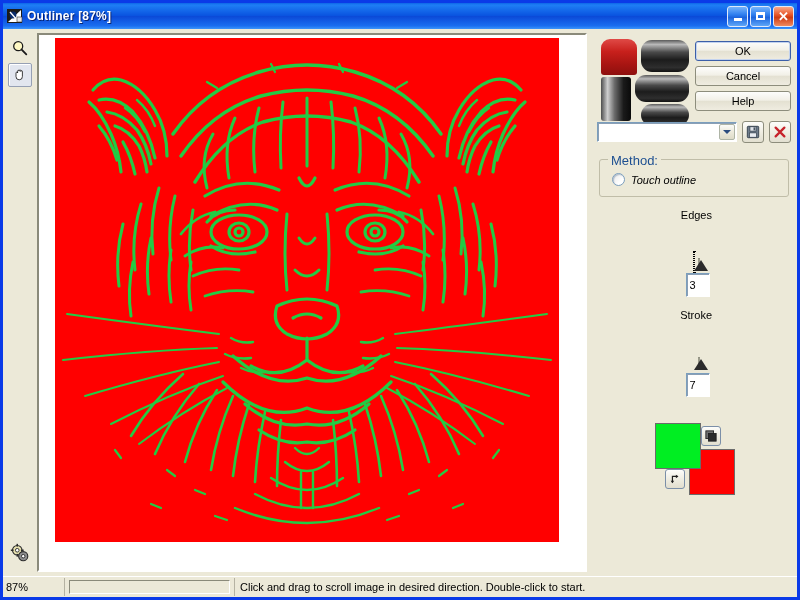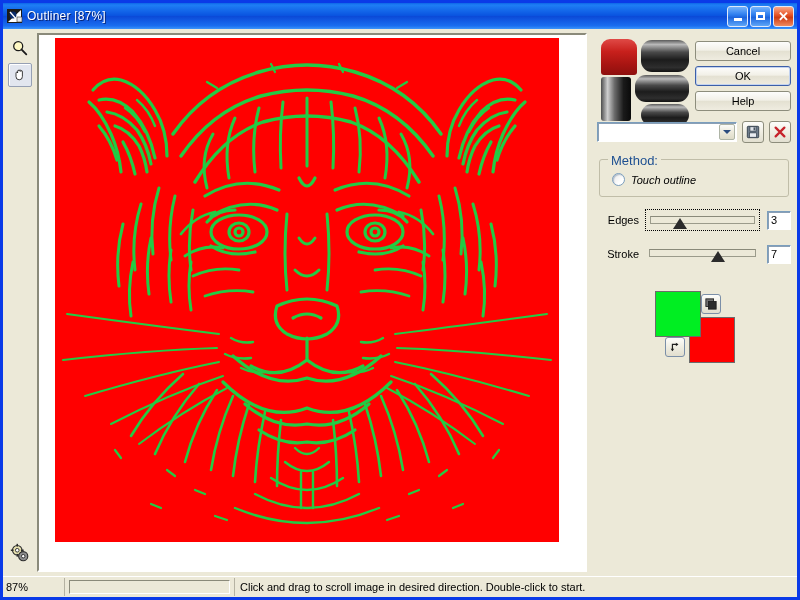--- a/index.html
+++ b/index.html
@@ -21,21 +21,21 @@
     background:linear-gradient(to bottom,#0d66e8 0%,#1e7ef5 8%,#0a54e0 48%,#0b4ad8 52%,#1a6ef0 88%,#3c96fb 100%);
     display:flex;align-items:center;
     padding:0 2px 0 4px;
     position:relative;
     box-sizing:border-box;
   }
   .title-icon{
     width:16px;height:16px;margin-right:4px;flex:0 0 16px;position:relative;
   }
   .title-text{
-    color:#ffffff;font-size:12px;font-weight:normal;
+    color:#ffffff;font-size:12px;font-weight:bold;
     text-shadow:1px 1px 0 rgba(0,0,40,.6);
     white-space:nowrap;letter-spacing:.2px;
   }
   .title-spacer{flex:1 1 auto;}
   .win-btns{display:flex;gap:2px;align-items:center;padding-right:1px;}
   .win-btn{
     width:21px;height:21px;border-radius:3px;
     border:1px solid #dfe9fb;
     display:flex;align-items:center;justify-content:center;
     position:relative;box-sizing:border-box;
@@ -197,21 +197,21 @@
     background:linear-gradient(135deg,#e9e9e9 0%,#ffffff 70%);
     border:1px solid #7b9ebd;
     box-shadow:inset 1px 1px 1px rgba(120,140,165,.5);
     margin-right:6px;flex:0 0 13px;
     display:flex;align-items:center;justify-content:center;
     box-sizing:border-box;
   }
   .radio .dot{width:5px;height:5px;border-radius:50%;background:#1f9b20;}
   .radio-label{font-size:11px;color:#000;}
 
-  .slider-row{display:flex;align-items:center;margin:12px 0 0 0;}
+  .slider-row{display:flex;align-items:center;margin:12px 0 0 0;flex-direction:column;}
   .slider-label{
     width:42px;text-align:right;font-size:11px;color:#000;margin-right:6px;flex:0 0 42px;
   }
   .slider-track-wrap{
     flex:1 1 auto;height:22px;position:relative;
     display:flex;align-items:center;
     box-sizing:border-box;
   }
   .slider-track-wrap.focused{border:1px dotted #000;}
   .slider-line{
@@ -544,22 +544,22 @@
 
         <div class="logo-row">
           <div class="logo">
             <div class="lg lg-red"></div>
             <div class="lg lg-blk"></div>
             <div class="lg lg-bar lg-b1"></div>
             <div class="lg lg-bar lg-b2"></div>
             <div class="lg lg-bar lg-b3"></div>
           </div>
           <div class="btncol">
+            <div class="xbtn default">OK</div>
             <div class="xbtn">Cancel</div>
-            <div class="xbtn default">OK</div>
             <div class="xbtn">Help</div>
           </div>
         </div>
 
         <div class="presets-row">
           <div class="combo">
             <span class="combo-text"></span>
             <div class="combo-arrow">
               <div class="arrow-dn"></div>
             </div>

